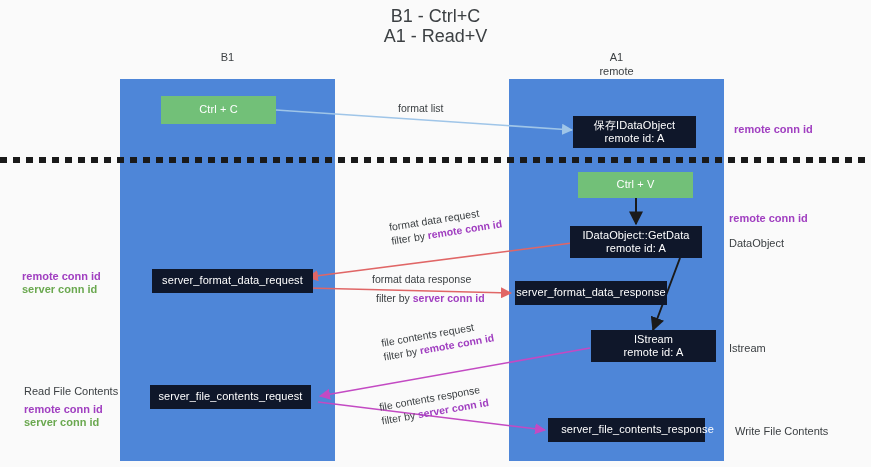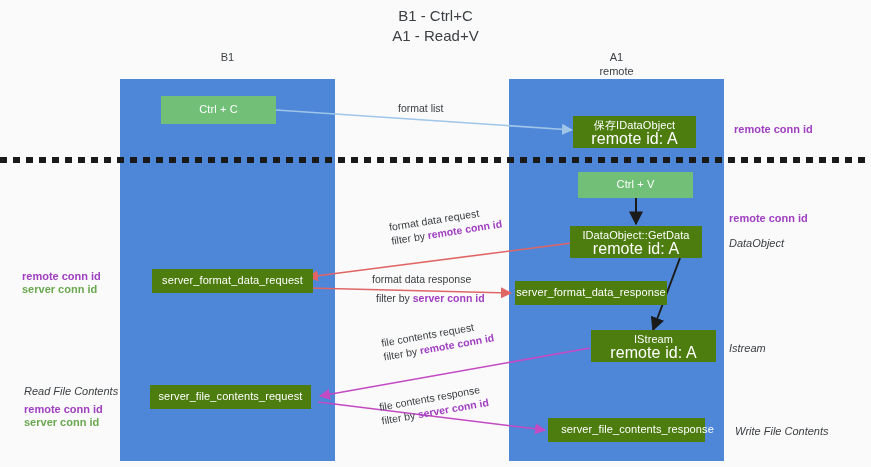--- a/index.html
+++ b/index.html
@@ -21,21 +21,21 @@
     width: 871px;
     height: 467px;
   }
   .abs { position: absolute; }
 
   
   .title {
     left: 0; top: 6px;
     width: 871px;
     text-align: center;
-    font-size: 15px;
+    font-size: 18px;
     line-height: 20px;
     color: #3c4043;
   }
 
   
   .col-header {
     text-align: center;
     font-size: 11px;
     line-height: 14px;
     color: #3c4043;
@@ -47,30 +47,30 @@
     display: flex;
     flex-direction: column;
     align-items: center;
     justify-content: center;
     color: #ffffff;
     font-size: 11px;
     line-height: 13.5px;
     letter-spacing: 0.1px;
   }
   .node.green { background: #72c078; }
-  .node.orange { background: #4d7c0f; }
-  .node .l2 { font-size: 16px; }
+  .node.orange { background: #0f172a; }
+  .node .l2 { font-size: 11px; }
 
   
   .ann {
     font-size: 11px;
     line-height: 14px;
     white-space: nowrap;
   }
-  .ann.plain { color: #3c4043; font-style: italic; }
+  .ann.plain { color: #3c4043; }
   .ann.purple { color: #a03ec0; font-weight: bold; }
   .ann.green { color: #6aa84f; font-weight: bold; }
 
   
   .edge-label {
     font-size: 10.5px;
     line-height: 14px;
     color: #3c4043;
     white-space: nowrap;
   }

